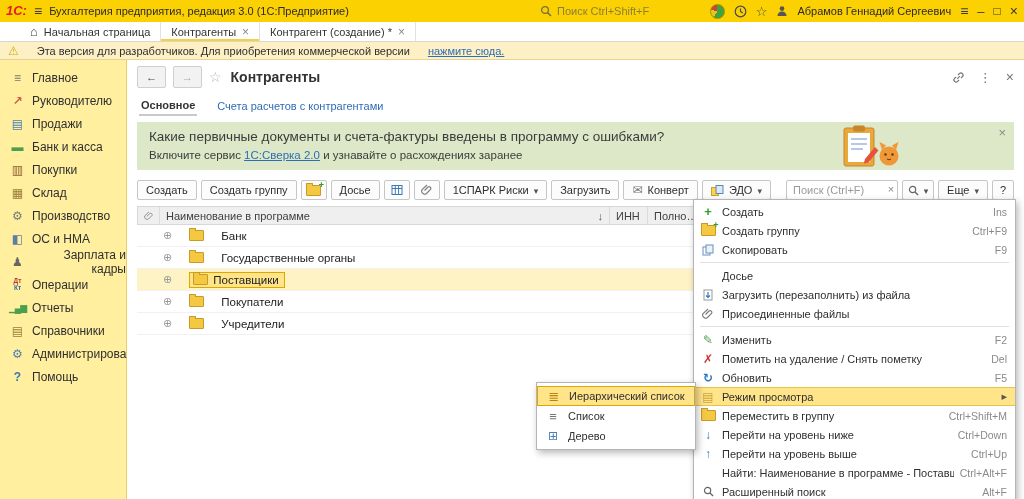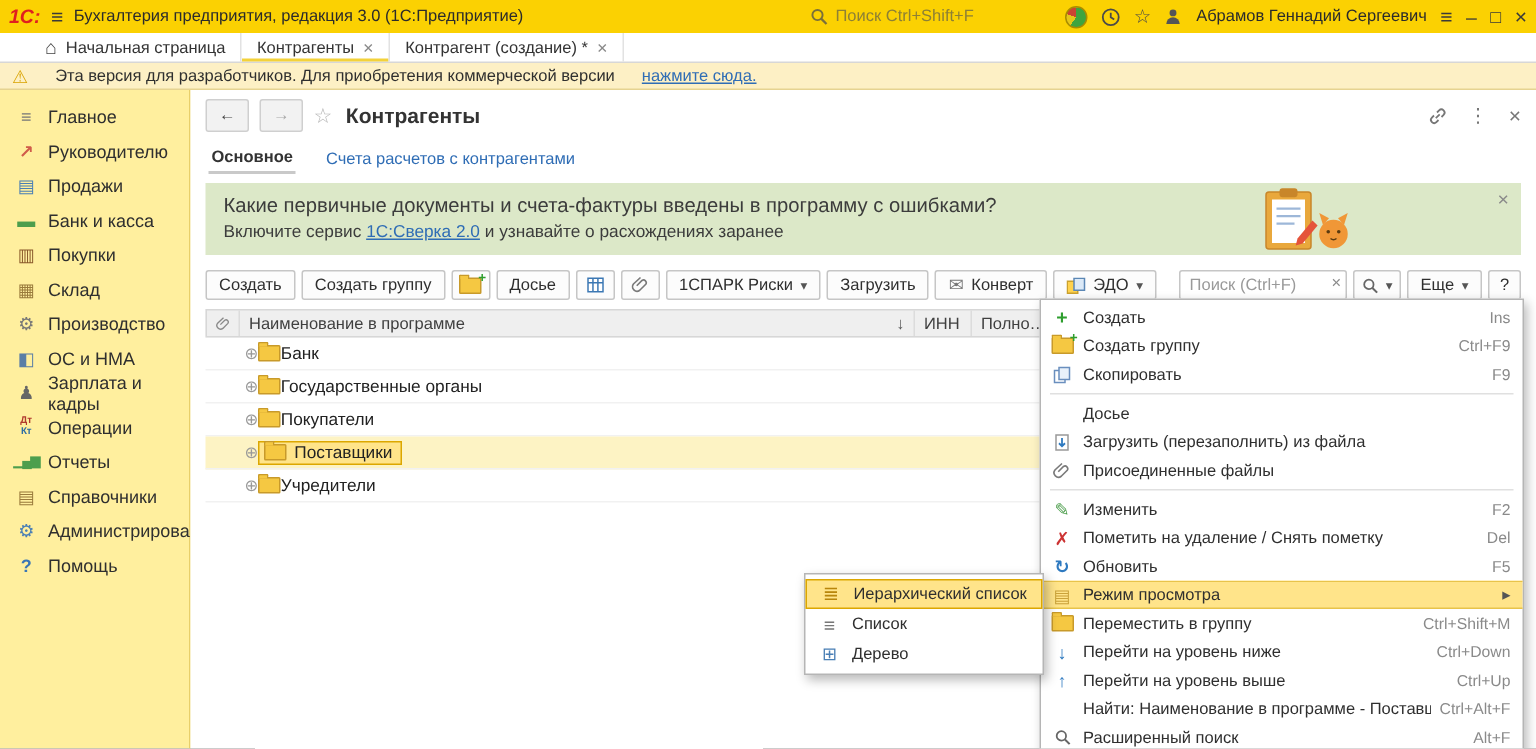--- a/index.html
+++ b/index.html
@@ -25,21 +25,21 @@
   .tab.active{box-shadow:inset 0 -2px 0 #f3d23a;}
   .i-home::before{content:"⌂";font-size:13px;color:#444;}
   .tab-x::before{content:"×";color:#8a8a8a;font-size:12px;}
   
   .devbar{height:17px;background:#fdf0c5;border-bottom:1px solid #e6d391;display:flex;align-items:center;gap:18px;padding:0 8px;}
   .i-warn::before{content:"⚠";color:#d9a300;font-size:12px;}
   a.lnk{color:#2f6db5;text-decoration:underline;cursor:pointer;}
   
   .body{display:flex;height:441px;}
   .sidebar{width:127px;background:#ffef9e;border-right:1px solid #e8cf6a;padding-top:6px;box-sizing:border-box;flex:none;}
-  .side-item{height:23px;display:flex;align-items:center;gap:7px;padding-left:10px;font-size:12px;color:#2f2f2f;cursor:pointer;}
+  .side-item{height:23px;display:flex;align-items:center;gap:7px;padding-left:10px;font-size:12px;color:#2f2f2f;cursor:pointer;text-align:right;}
   .sicon{width:15px;height:15px;display:inline-flex;align-items:center;justify-content:center;font-size:12px;flex:none;}
   .si-main::before{content:"≡";color:#777;}
   .si-mgr::before{content:"↗";color:#d05c4a;font-weight:bold;}
   .si-bank::before{content:"▬";color:#4d9e4d;}
   .si-sales::before{content:"▤";color:#4a7fb5;}
   .si-buy::before{content:"▥";color:#8a5a2b;}
   .si-store::before{content:"▦";color:#9a7b3c;}
   .si-prod::before{content:"⚙";color:#777;}
   .si-os::before{content:"◧";color:#5a7ea6;}
   .si-hr::before{content:"♟";color:#666;}
@@ -89,21 +89,21 @@
   .grid{margin:2px 10px 0;}
   .ghead{display:flex;height:19px;background:#efefef;border:1px solid #d7d7d7;box-sizing:border-box;align-items:center;color:#3f3f3f;}
   .gc{height:100%;display:flex;align-items:center;box-sizing:border-box;border-right:1px solid #dcdcdc;padding:0 6px;overflow:hidden;white-space:nowrap;}
   .gc-att{width:22px;flex:none;justify-content:center;padding:0;}
   .gc-name{width:450px;flex:none;}
   .gc-inn{width:38px;flex:none;}
   .gc-full{width:60px;flex:none;text-overflow:ellipsis;display:block;line-height:18px;}
   .gc-fill{flex:1;border-right:none;}
   .sort::after{content:"↓";margin-left:auto;color:#555;}
   .grow{display:flex;height:21px;align-items:center;border-bottom:1px solid #f1f1f1;cursor:pointer;}
-  .grow .cell-name{width:472px;flex:none;display:flex;align-items:center;gap:0;padding-left:26px;box-sizing:border-box;}
+  .grow .cell-name{width:472px;flex:none;display:flex;align-items:center;gap:17px;padding-left:26px;box-sizing:border-box;}
   .exp::before{content:"⊕";color:#999;font-size:11px;}
   .folder{width:13px;height:9px;background:#f5c842;border:1px solid #c89a2a;border-radius:1px;position:relative;display:inline-block;flex:none;}
   .folder::before{content:"";position:absolute;top:-3px;left:-1px;width:5px;height:2px;background:#f5c842;border:1px solid #c89a2a;border-bottom:none;border-radius:1px 1px 0 0;}
   .grow.sel{background:#fdf3c4;}
   .selbox{display:inline-flex;align-items:center;gap:5px;background:#ffe48a;border:1px solid #dca700;padding:1px 5px 1px 3px;}
   .rowname{font-size:11.5px;color:#222;}
   
   .menu{position:absolute;left:693px;top:199px;width:321px;background:#fff;border:1px solid #b5b5b5;
     box-shadow:2px 3px 7px rgba(0,0,0,.28);padding:2px 0;z-index:40;}
   .mitem{height:19px;display:flex;align-items:center;gap:6px;padding:0 8px 0 6px;cursor:pointer;}
@@ -384,40 +384,40 @@
               <span class="rowname">Банк</span>
             </span>
         </div>
         <div class="grow">
           <span class="cell-name">
               <span class="exp"></span>
               <span class="folder"></span>
               <span class="rowname">Государственные органы</span>
             </span>
         </div>
-        <div class="grow">
-          <span class="cell-name">
-              <span class="exp"></span>
-              <span class="folder"></span>
-              <span class="rowname">Покупатели</span>
-            </span>
-        </div>
         <div class="grow sel">
           <span class="cell-name">
               <span class="exp"></span>
               <span class="selbox">
                 <span class="folder"></span>
                 <span class="rowname">Поставщики</span>
               </span>
             </span>
         </div>
         <div class="grow">
           <span class="cell-name">
               <span class="exp"></span>
               <span class="folder"></span>
+              <span class="rowname">Покупатели</span>
+            </span>
+        </div>
+        <div class="grow">
+          <span class="cell-name">
+              <span class="exp"></span>
+              <span class="folder"></span>
               <span class="rowname">Учредители</span>
             </span>
         </div>
       </div>
     </div>
   </div>
 
   <div class="menu">
     <div class="mitem">
         <span class="mico ic-plus"></span>

